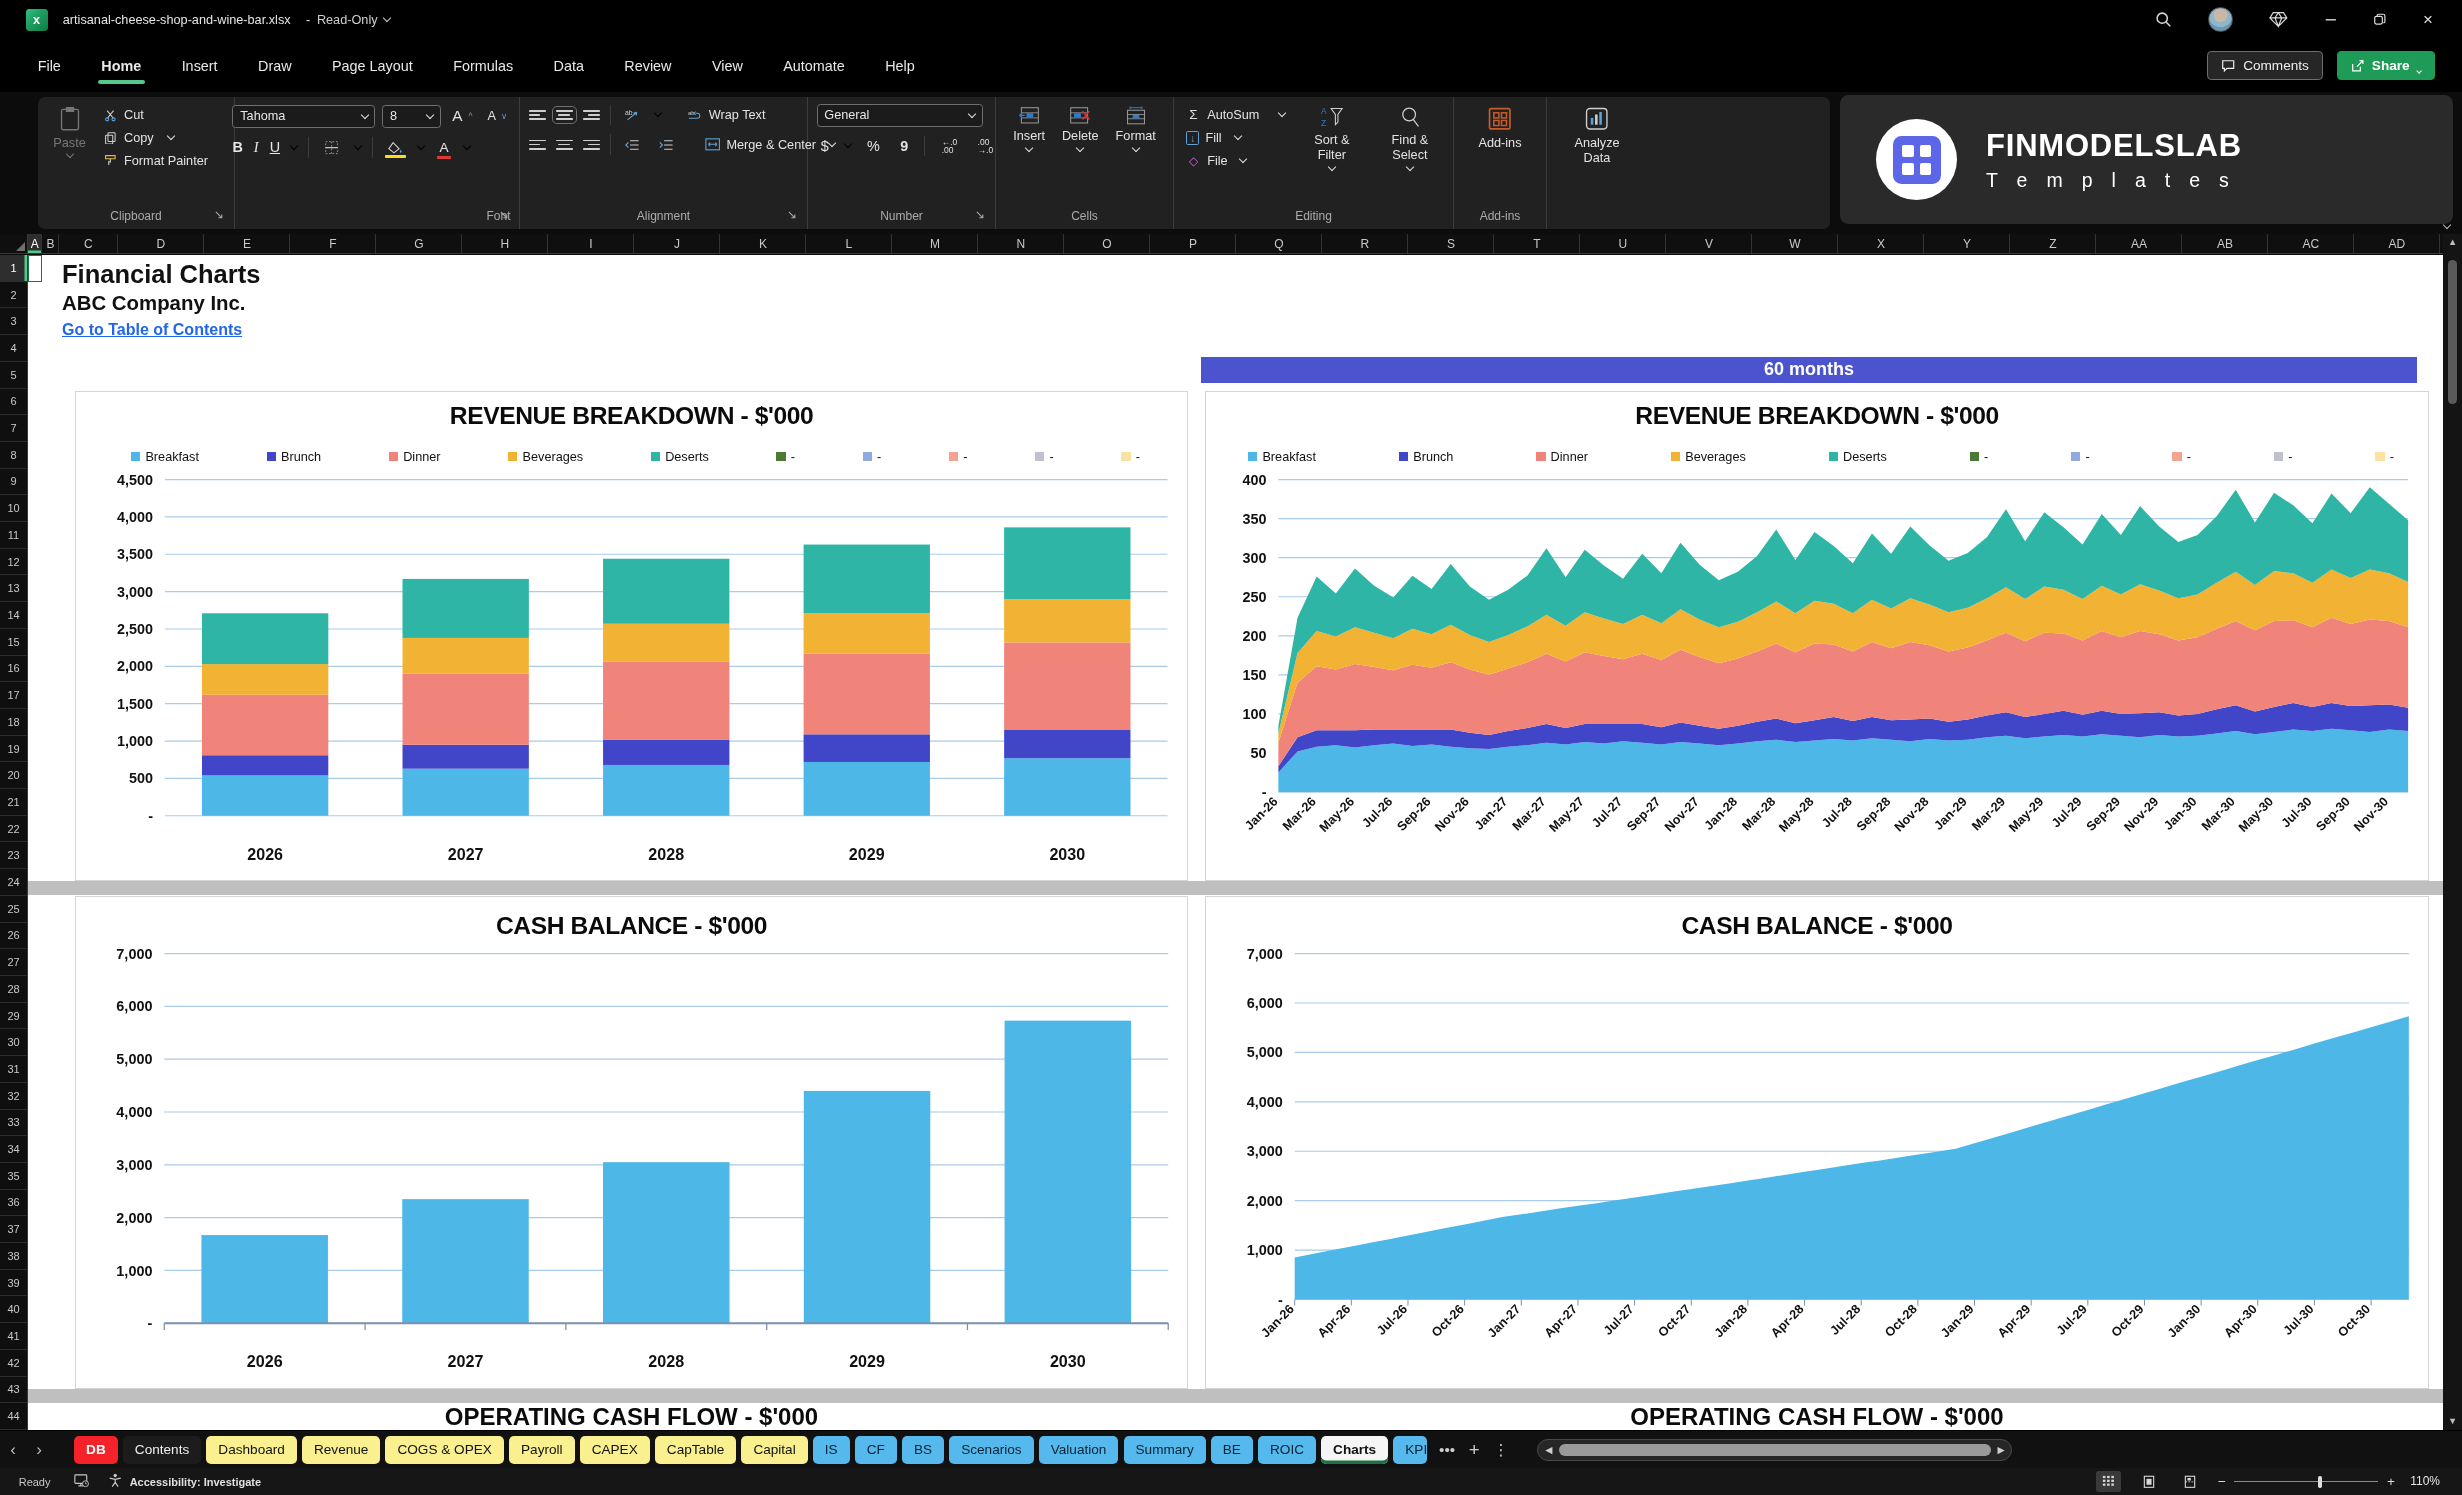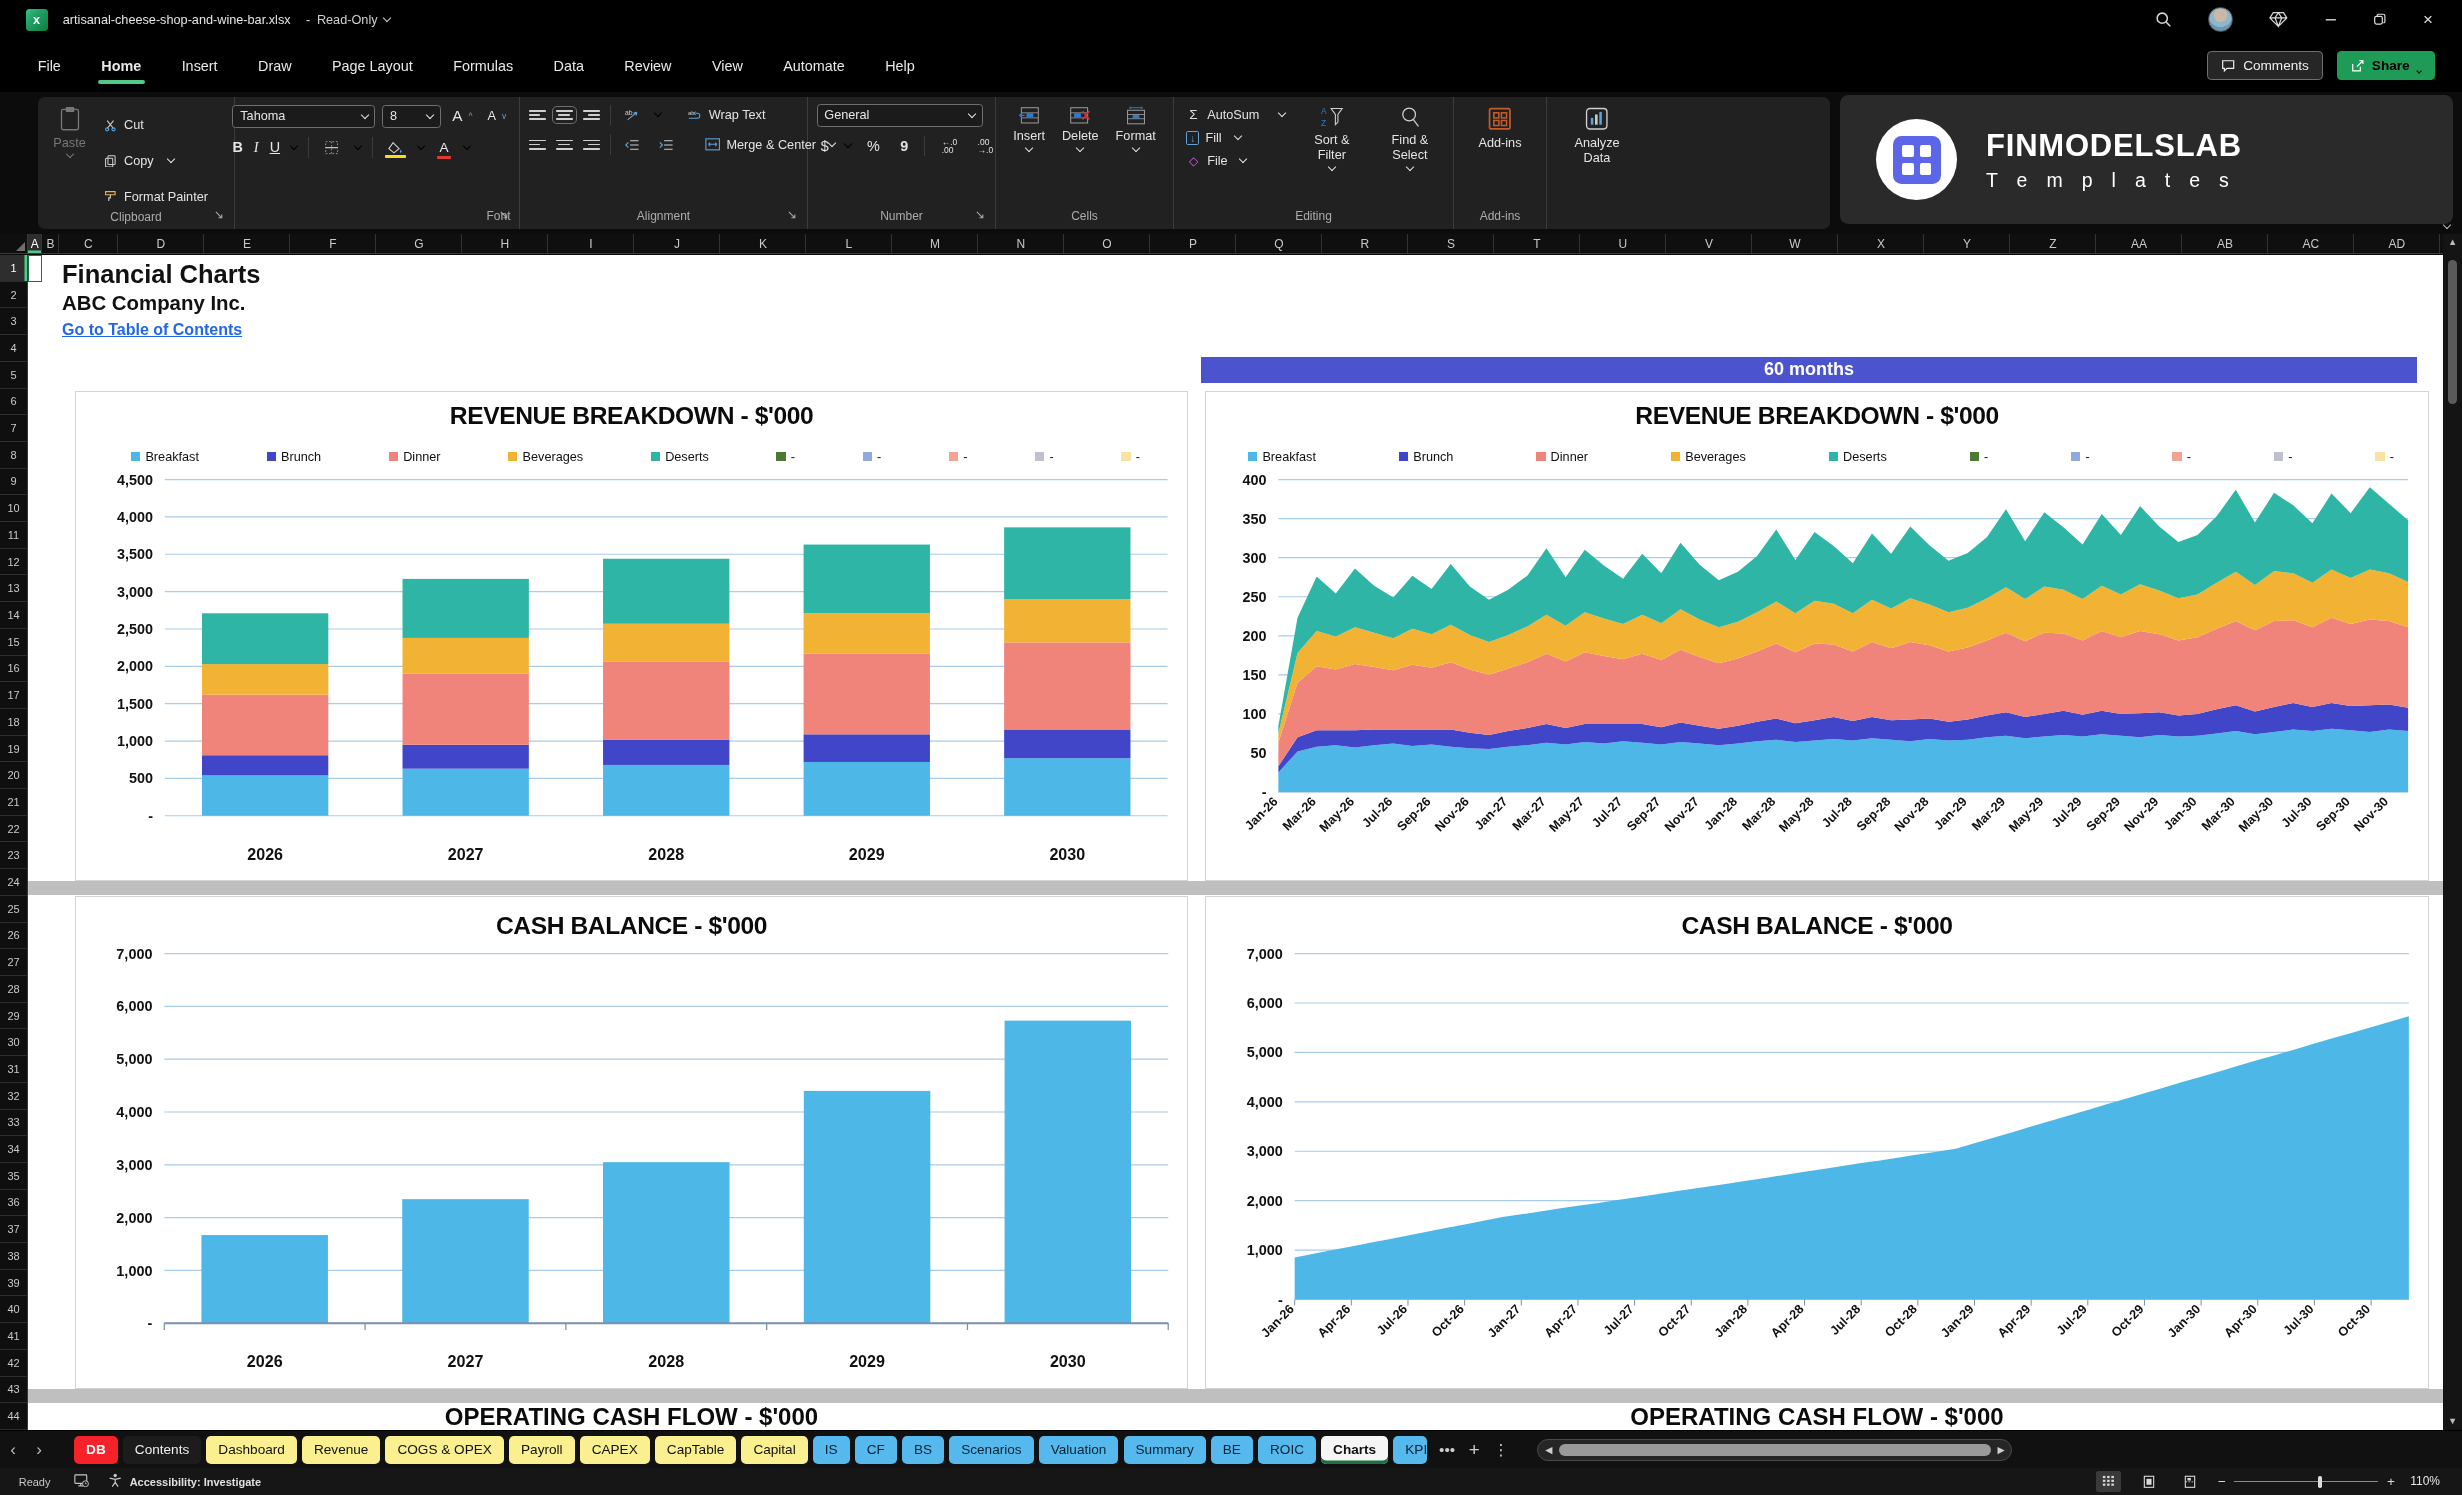--- a/index.html
+++ b/index.html
@@ -17,21 +17,21 @@
   .avatar{width:25.5px;height:25.5px;border-radius:50%;background:radial-gradient(circle at 50% 32%, #c9b8a6 0 34%, #8fb7cc 35% 60%, #6d98b4 61% 100%);border:0.8px solid #555;}
 
   
   #menubar{position:absolute;left:0;top:39px;width:100%;height:53px;background:#000;display:flex;align-items:center;}
   .menu-tabs{display:flex;align-items:center;gap:37px;margin-left:36px;}
   .mtab{color:#e8e8e8;font-size:14.4px;padding:5.1px 1.7px;position:relative;cursor:default;}
   .mtab.active{font-weight:700;}
   .mtab.active::after{content:"";position:absolute;left:-1.7px;right:-1.7px;bottom:-5.1px;height:3.4px;border-radius:2.5px;background:#52C98B;}
   #menu-right{margin-left:auto;display:flex;align-items:center;gap:13.6px;margin-right:27px;}
   .comments-btn{display:flex;align-items:center;gap:7.6px;background:#262626;border:0.8px solid #6f6f6f;border-radius:4.2px;color:#eee;font-size:13.6px;padding:6px 13.6px;}
-  .share-btn{display:flex;align-items:flex-end;gap:7.6px;background:#1E9C57;border-radius:4.2px;color:#000000;font-size:13.6px;padding:6.8px 13.6px;font-weight:600;}
+  .share-btn{display:flex;align-items:flex-end;gap:7.6px;background:#1E9C57;border-radius:4.2px;color:#ffffff;font-size:13.6px;padding:6.8px 13.6px;font-weight:600;}
 
   
   #ribbon{position:absolute;left:0;top:92px;width:100%;height:143px;background:#0c0c0c;}
   #ribbon-panel{position:absolute;left:38px;top:5.1px;width:1792px;height:132px;background:#212121;border-radius:6.8px;display:flex;}
   .grp{display:flex;flex-direction:column;position:relative;border-right:0.8px solid #3c3c3c;padding:6.8px 8.5px 1.7px 8.5px;}
   .grp:last-child{border-right:none;}
   .grp-body{flex:1;display:flex;align-items:flex-start;gap:6.8px;}
   .grp-label{height:22px;display:flex;align-items:center;justify-content:center;gap:0;color:#ababab;font-size:12px;position:relative;}
   .dlg{position:absolute;right:1.7px;bottom:5.1px;}
   .rbtn{display:flex;align-items:center;gap:6px;color:#e3e3e3;font-size:12.7px;padding:3.4px 4.2px;border-radius:3.4px;white-space:nowrap;}
@@ -189,21 +189,21 @@
       <div class="grp" style="width:197px;">
         <div class="grp-body">
           <div class="bigbtn grayed">
             <svg width="22" height="25.5" viewBox="0 0 26 30">
                 <rect x="3" y="4" width="20" height="24" rx="2" fill="none" stroke="#777" stroke-width="1.6"></rect>
                 <rect x="8" y="1" width="10" height="6" rx="1" fill="#777"></rect>
               </svg>
             <span>Paste</span>
             <span class="chev"></span>
           </div>
-          <div style="display:flex;flex-direction:column;gap:17px;margin-top:12px;">
+          <div style="display:flex;flex-direction:column;gap:4px;margin-top:2px;">
             <div class="rbtn small">
               <span class="ic">
                   <svg width="12.7" height="12.7" viewBox="0 0 16 16">
                     <path d="M4 2 L12 12 M12 2 L4 12" stroke="#cfcfcf" stroke-width="1.4"></path>
                     <circle cx="4" cy="13" r="2" fill="none" stroke="#5ea2d8" stroke-width="1.4"></circle>
                     <circle cx="12" cy="13" r="2" fill="none" stroke="#5ea2d8" stroke-width="1.4"></circle>
                   </svg>
                 </span>
               <span>Cut</span>
             </div>

